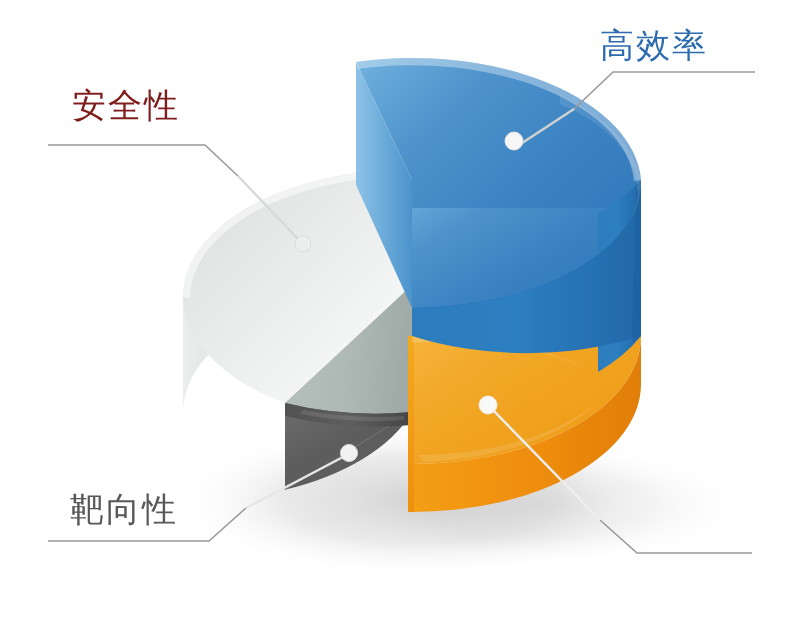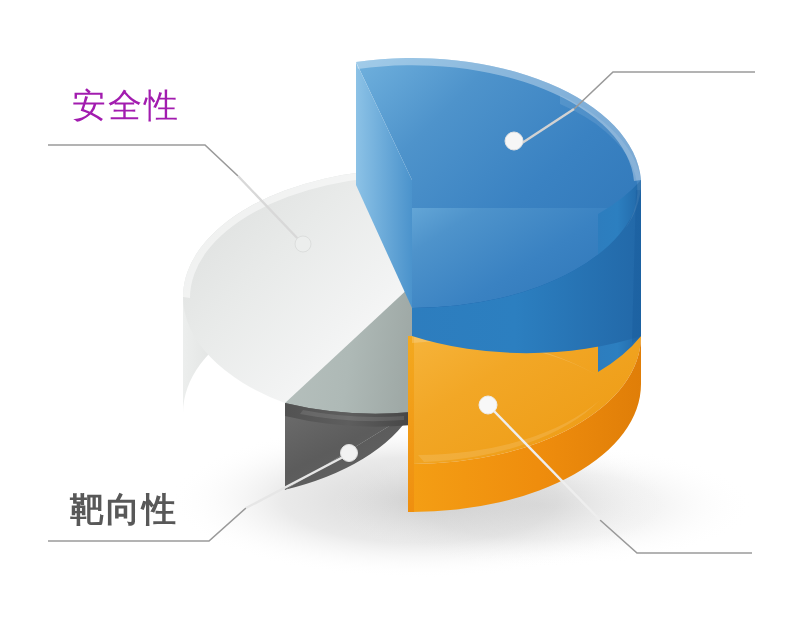--- a/index.html
+++ b/index.html
@@ -27,22 +27,22 @@
   .cb-label {
     position: absolute;
     font-size: 34px;
     font-weight: 400;
     letter-spacing: 2px;
     white-space: nowrap;
     line-height: 1;
     user-select: none;
   }
   #label-efficiency { left: 600px; top: 28px; color: #2d6cae; }
-  #label-security   { left: 72px;  top: 88px; color: #a21caf; }
-  #label-targeting  { left: 70px;  top: 492px; color: #585858; font-weight: bold; }
+  #label-security   { left: 72px;  top: 88px; color: #7f1d1d; }
+  #label-targeting  { left: 70px;  top: 492px; color: #585858; }
   #label-exclusive  { left: 618px; top: 500px; color: #ef8200; }
 </style>
 </head>
 <body>
 
 <div id="stage">
 
   <svg id="chart-svg" viewBox="0 0 800 636">
     <defs>
 
@@ -292,19 +292,20 @@
     </g>
 
     <g>
       <circle cx="514" cy="141" r="9" fill="#f6f6f6" stroke="#e2e2e2" stroke-width="1"></circle>
       <circle cx="303" cy="244" r="8" fill="#eceeed" stroke="#dcdedd" stroke-width="1"></circle>
       <circle cx="349" cy="453" r="8.5" fill="#f2f2f2" stroke="#e0e0e0" stroke-width="1"></circle>
       <circle cx="488" cy="405" r="9" fill="#f8f8f8" stroke="#ececec" stroke-width="1"></circle>
     </g>
   </svg>
 
+  <div class="cb-label" id="label-efficiency">高效率</div>
 
   <div class="cb-label" id="label-security">安全性</div>
 
   <div class="cb-label" id="label-targeting">靶向性</div>
 
 
 </div>
 
 </body></html>

